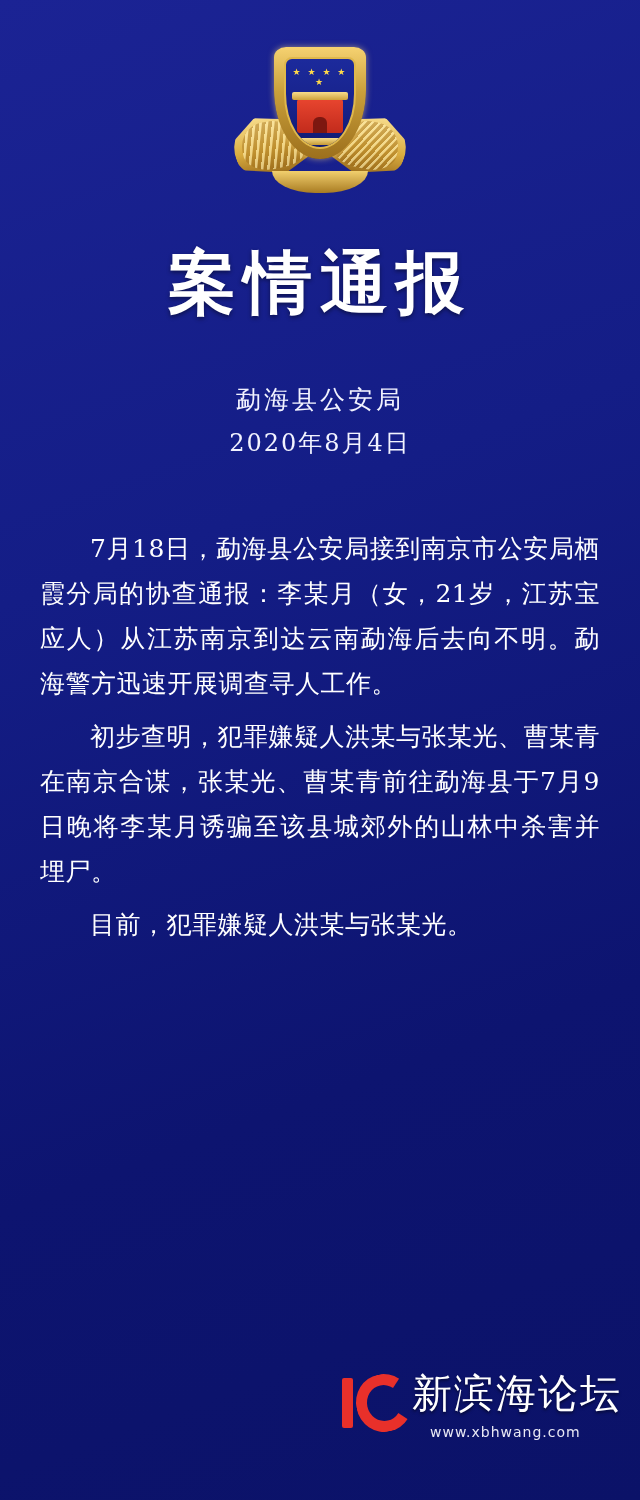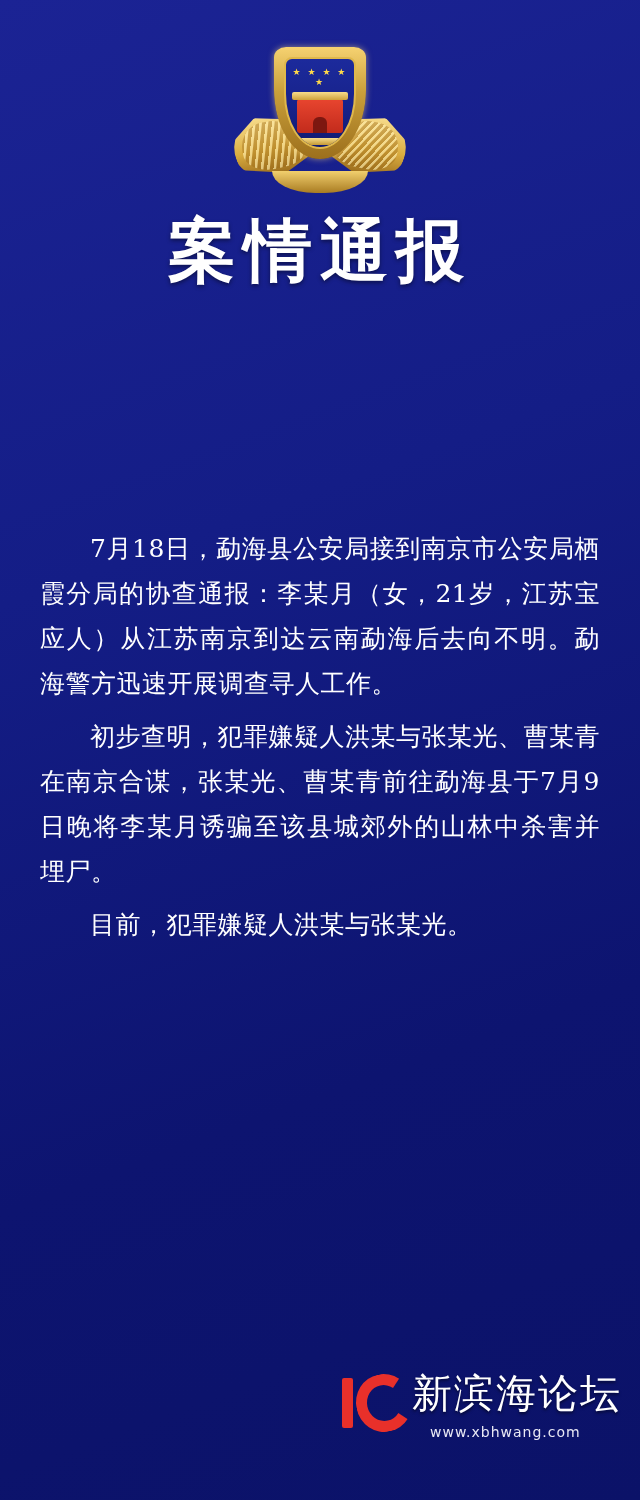--- a/index.html
+++ b/index.html
@@ -156,21 +156,21 @@
     transform: translateX(-50%);
     width: 96px;
     height: 22px;
     background: linear-gradient(180deg, #f2cf6e 0%, #a97c22 100%);
     border-radius: 0 0 45% 45% / 0 0 100% 100%;
   }
 
   
   .title {
     position: absolute;
-    top: 206px;
+    top: 238px;
     left: 0;
     width: 100%;
     text-align: center;
     font-family: "DejaVu Serif", "Liberation Serif", serif;
     font-weight: bold;
     font-size: 68px;
     letter-spacing: 8px;
     color: #ffffff;
     text-shadow: 0 2px 4px rgba(0,0,0,0.45);
   }
@@ -289,20 +289,22 @@
           <div class="shield-base"></div>
         </div>
       </div>
       <div class="emblem-bottom"></div>
     </div>
   </div>
 
   <div class="title">案情通报</div>
 
   <div class="issuer">
+    <div class="org">勐海县公安局</div>
+    <div class="date">2020年8月4日</div>
   </div>
 
   <div class="body-text">
     <p>7月18日，勐海县公安局接到南京市公安局栖霞分局的协查通报：李某月（女，21岁，江苏宝应人）从江苏南京到达云南勐海后去向不明。勐海警方迅速开展调查寻人工作。</p>
     <p>初步查明，犯罪嫌疑人洪某与张某光、曹某青在南京合谋，张某光、曹某青前往勐海县于7月9日晚将李某月诱骗至该县城郊外的山林中杀害并埋尸。</p>
     <p>目前，犯罪嫌疑人洪某与张某光。</p>
   </div>
 
   <div class="watermark">
     <div class="wm-logo">

